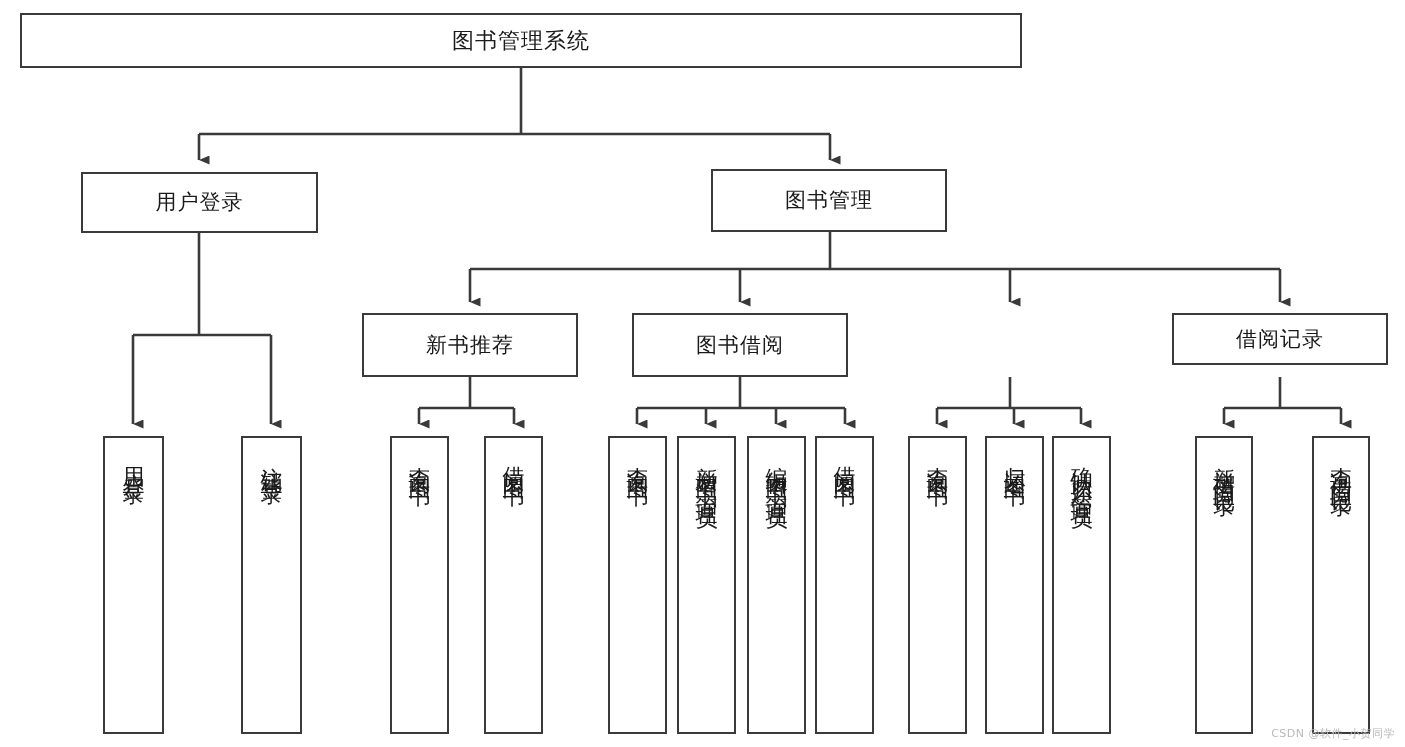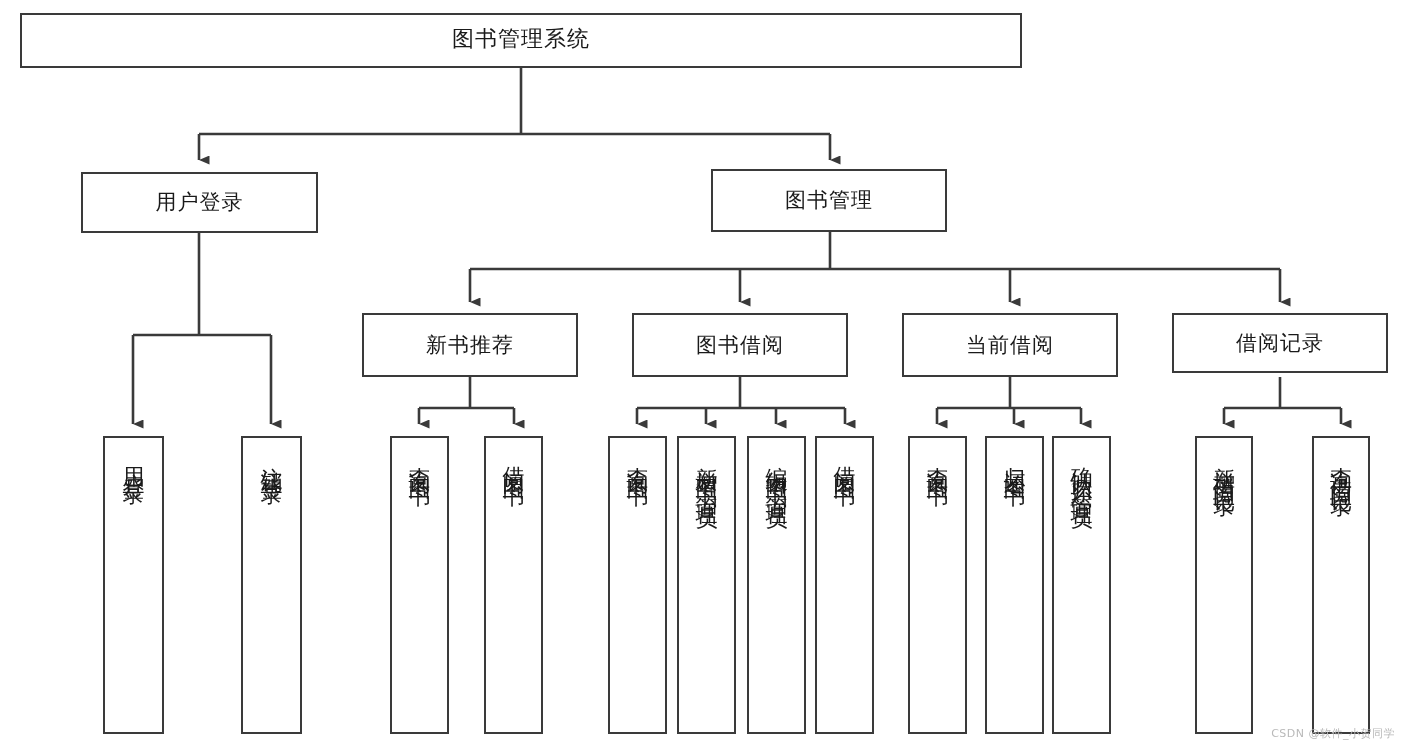--- a/index.html
+++ b/index.html
@@ -40,21 +40,20 @@
     text-align: center;
     letter-spacing: 1px;
     line-height: 1.15;
     white-space: nowrap;
   }
   .node.horizontal .node-label {
     font-size: 21px;
   }
   .node.root .node-label {
     font-size: 22px;
-    font-family: Liberation Mono, monospace;
   }
   .node.vertical {
     align-items: flex-start;
     padding-top: 11px;
   }
   .node.vertical .node-label {
     writing-mode: vertical-rl;
     text-orientation: upright;
     font-size: 22px;
     letter-spacing: 6px;
@@ -141,25 +140,22 @@
   </div>
 
   <div class="node horizontal" style="left:632px; top:313px; width:216px; height:64px;">
     <span class="node-label">图书借阅</span>
   </div>
 
   <div class="node horizontal" style="left:362px; top:313px; width:216px; height:64px;">
     <span class="node-label">新书推荐</span>
   </div>
 
-  <div class="node horizontal" style="left:902px; top:313px; width:216px; height:64px;">
-    <span class="node-label">当前借阅</span>
-  </div>
-
-  <div class="node horizontal" style="left:1172px; top:313px; width:216px; height:60px;">
+
+  <div class="node horizontal" style="left:1172px; top:313px; width:216px; height:52px;">
     <span class="node-label">借阅记录</span>
   </div>
 
   <div class="node vertical" style="left:103px; top:436px; width:61px; height:298px;">
     <span class="node-label">用户登录</span>
   </div>
 
   <div class="node vertical" style="left:241px; top:436px; width:61px; height:298px;">
     <span class="node-label">注销登录</span>
   </div>

